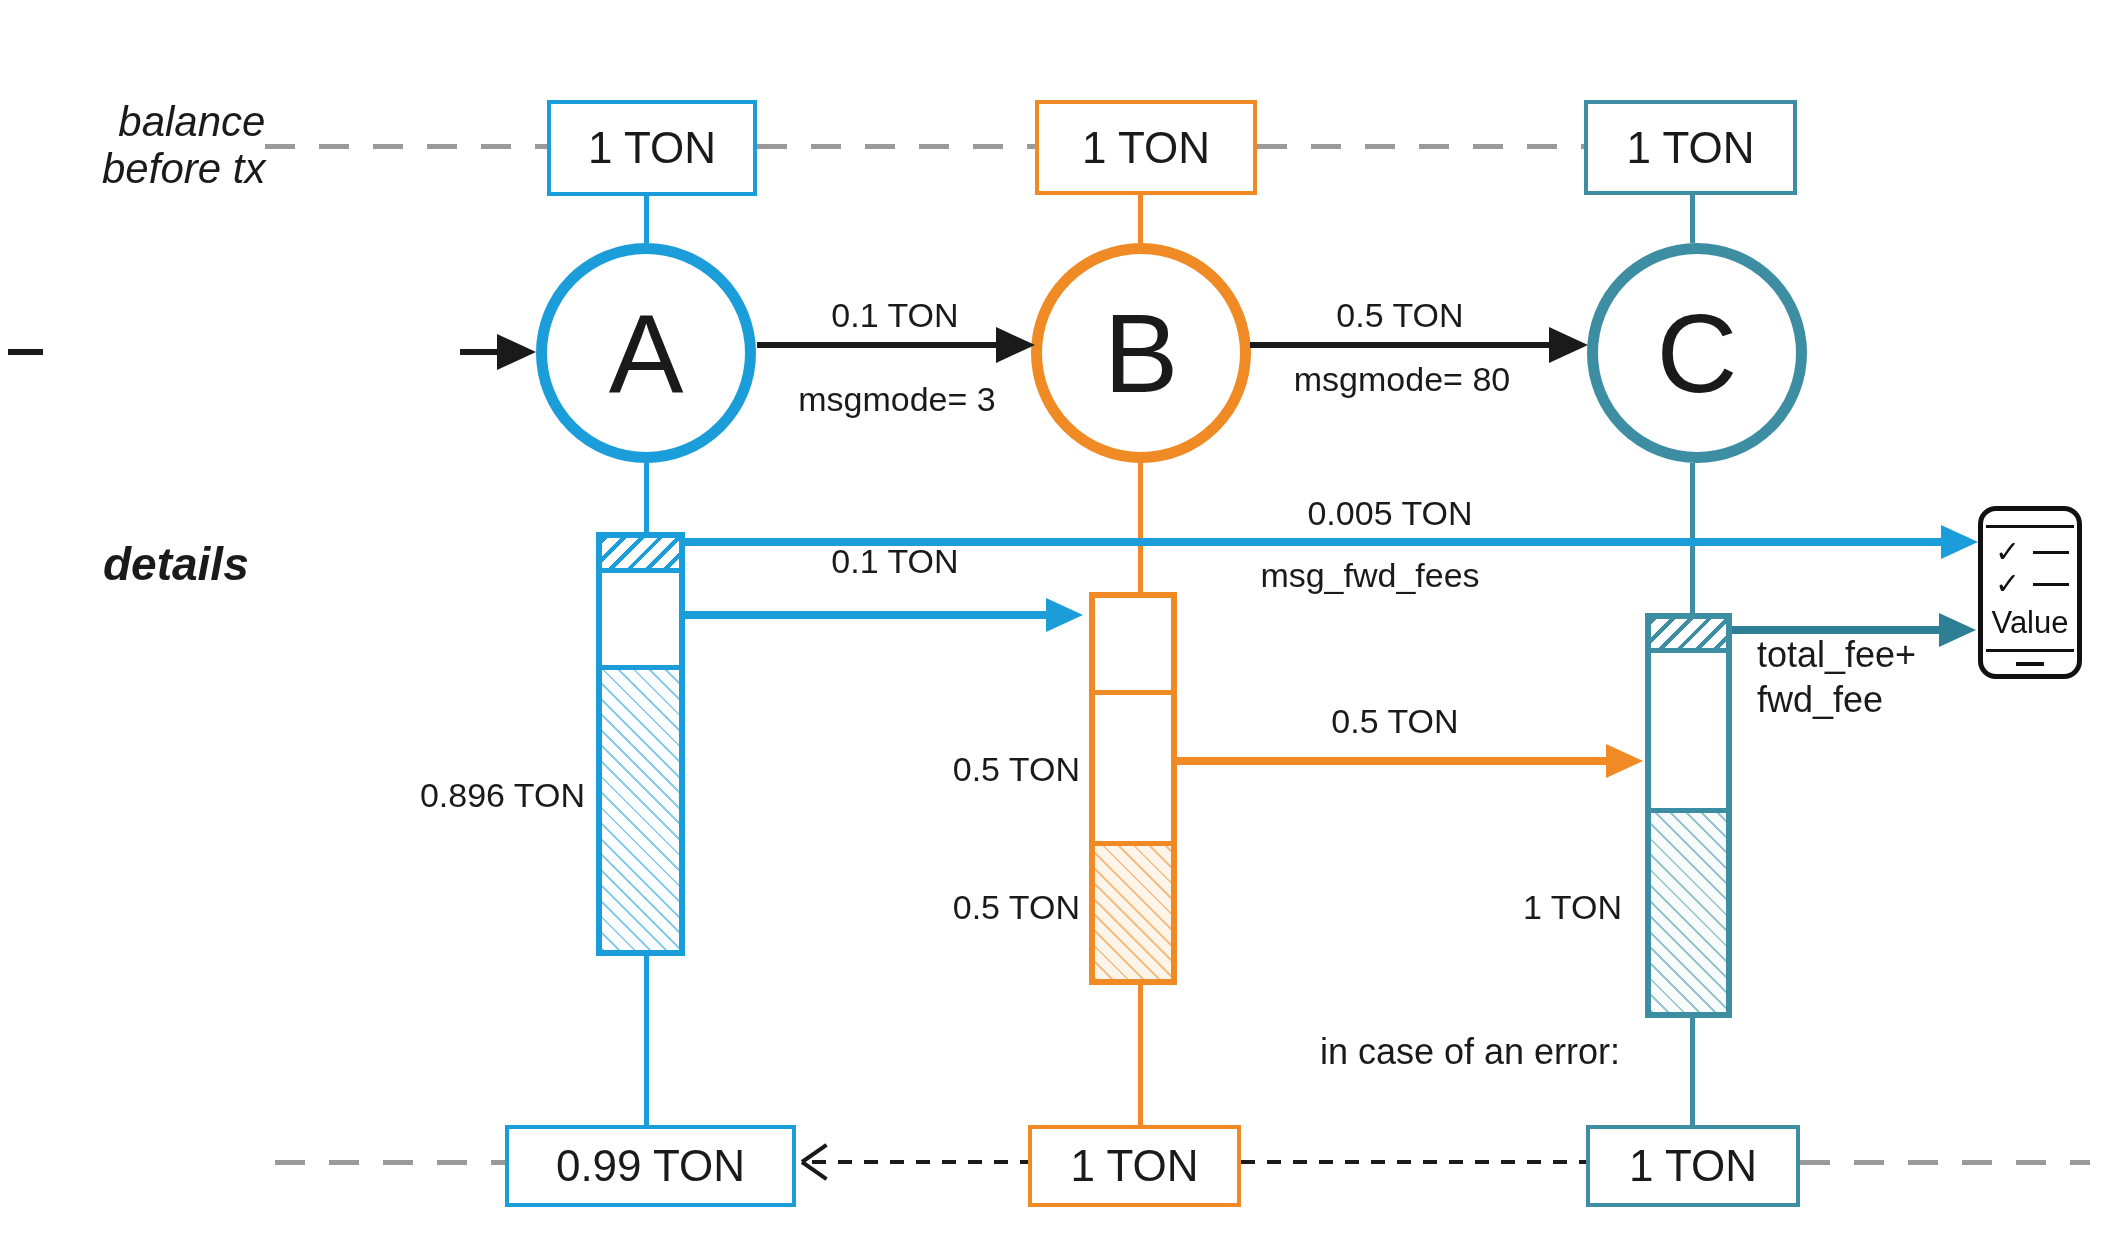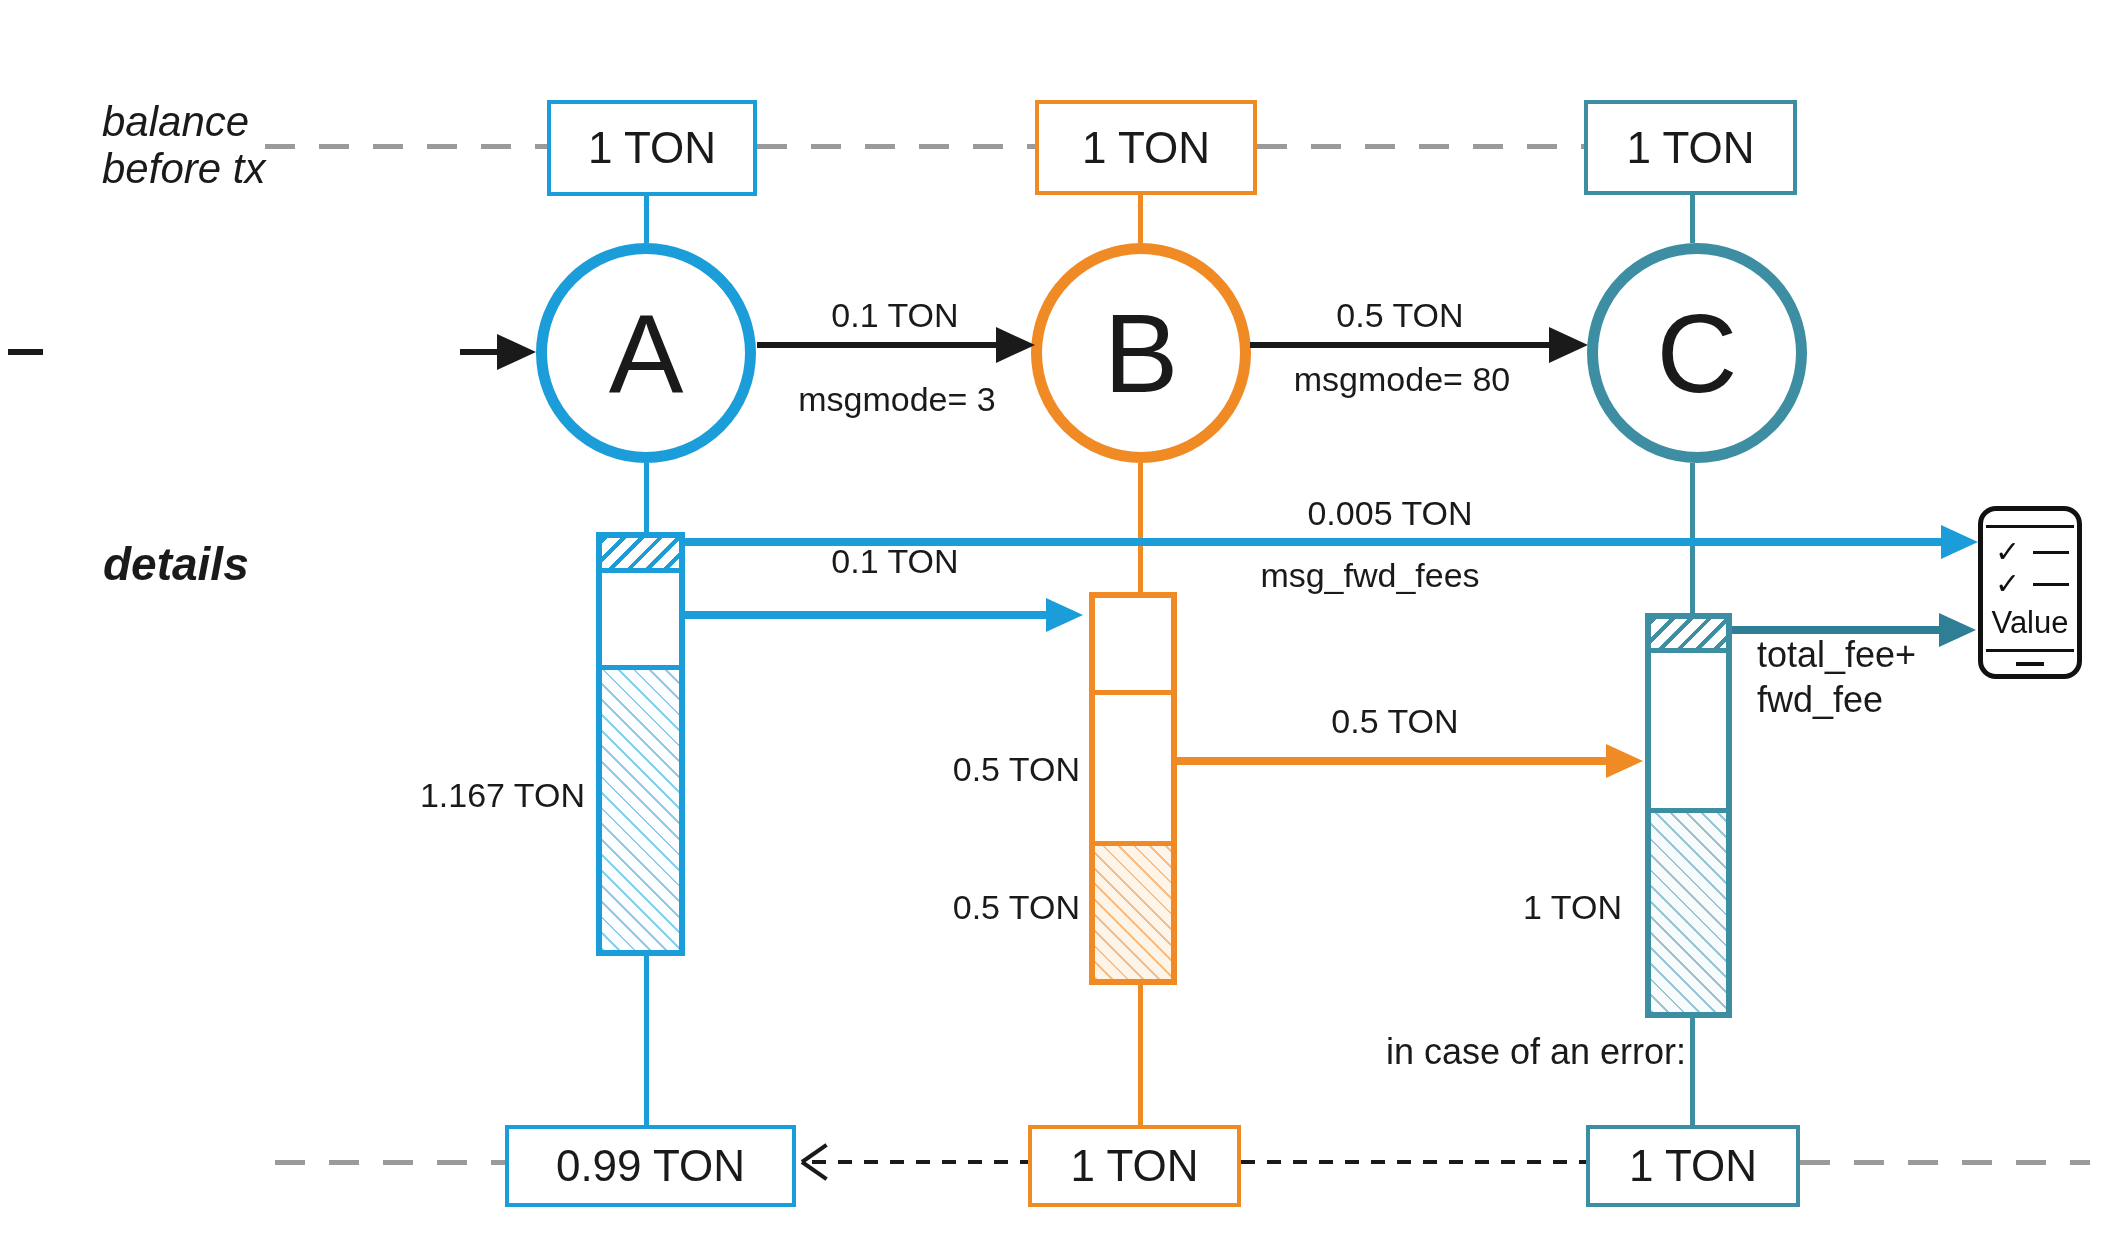--- a/index.html
+++ b/index.html
@@ -35,35 +35,35 @@
   .bar-teal{border:6px solid #3E8EA3;}
   .seg{width:100%;box-sizing:border-box;}
   .bt-blue{border-top:5px solid #1B9DD9;}
   .bt-orange{border-top:5px solid #F08A24;}
   .bt-teal{border-top:5px solid #3E8EA3;}
   .hatch-blue-d{background-image:repeating-linear-gradient(135deg,#1B9DD9 0 4px,#fff 4px 13px);}
   .hatch-blue-l{background-color:#fcfeff;background-image:repeating-linear-gradient(45deg,rgba(27,157,217,.5) 0 2px,transparent 2px 11px);}
   .hatch-orange-l{background-color:#fdf4ea;background-image:repeating-linear-gradient(45deg,rgba(240,138,36,.5) 0 2px,transparent 2px 11px);}
   .hatch-teal-d{background-image:repeating-linear-gradient(135deg,#3E8EA3 0 4px,#fff 4px 13px);}
   .hatch-teal-l{background-color:#f8fbfc;background-image:repeating-linear-gradient(45deg,rgba(62,142,163,.5) 0 2px,transparent 2px 11px);}
-  .note{position:absolute;font-style:italic;font-size:42px;line-height:47px;}
+  .note{position:absolute;font-style:italic;font-size:42px;line-height:47px;text-align:right;}
   .title{position:absolute;font-style:italic;font-weight:bold;font-size:46px;line-height:53px;}
   .extbox{position:absolute;left:43px;top:280px;width:417px;height:143px;box-sizing:border-box;
           border:3px solid #8a8a8a;border-radius:26px;background:#fff;display:flex;align-items:center;justify-content:center;
           font-size:42px;box-shadow:5px 6px 7px rgba(0,0,0,.35);}
   .chev{position:absolute;width:30px;height:4px;background:#1a1a1a;transform-origin:0 50%;}
   .feesicon{position:absolute;left:1978px;top:506px;width:104px;height:173px;box-sizing:border-box;
             border:5px solid #111;border-radius:18px;background:#fff;}
   .feesicon .topline{position:absolute;left:3px;right:3px;top:14px;height:3px;background:#111;}
   .feesicon .check{position:absolute;font-size:30px;font-weight:700;color:#111;line-height:30px;}
   .feesicon .tick{position:absolute;width:36px;height:3px;background:#111;}
   .feesicon .feestxt{position:absolute;left:0;right:0;top:94px;text-align:center;font-size:31px;color:#111;}
   .feesicon .divline{position:absolute;left:3px;right:3px;top:138px;height:3px;background:#111;}
   .feesicon .homedash{position:absolute;left:50%;transform:translateX(-50%);top:151px;width:28px;height:4px;background:#111;}
-  .errnote{position:absolute;left:1536px;top:1030px;transform:translateX(-50%);text-align:center;font-size:36px;line-height:44px;white-space:nowrap;}
+  .errnote{position:absolute;left:1470px;top:1030px;transform:translateX(-50%);text-align:center;font-size:36px;line-height:44px;white-space:nowrap;}
   .feelabel{position:absolute;left:1757px;top:632px;font-size:36px;line-height:45px;white-space:nowrap;}
 </style>
 </head>
 <body>
 
 <div id="canvas">
 
   <div class="note" style="left:102px;top:98px;">
     <div>balance</div>
     <div>before tx</div>
@@ -126,21 +126,21 @@
 
   <div class="hline h-blue" style="left:685px;top:611px;width:364px;"></div>
   <div class="tri tri-blue" style="left:1046px;top:598px;"></div>
   <div class="lbl center" style="left:895px;top:542px;">0.1 TON</div>
 
   <div class="bar bar-blue" style="left:596px;top:532px;width:89px;height:424px;">
     <div class="seg hatch-blue-d" style="height:30px;"></div>
     <div class="seg bt-blue" style="height:97px;"></div>
     <div class="seg bt-blue hatch-blue-l" style="flex:1;"></div>
   </div>
-  <div class="lbl right" style="right:1538px;top:776px;">1.167 TON</div>
+  <div class="lbl right" style="right:1538px;top:776px;">0.896 TON</div>
 
   <div class="bar bar-orange" style="left:1089px;top:592px;width:88px;height:393px;">
     <div class="seg" style="height:92px;"></div>
     <div class="seg bt-orange" style="height:151px;"></div>
     <div class="seg bt-orange hatch-orange-l" style="flex:1;"></div>
   </div>
   <div class="lbl right" style="right:1043px;top:750px;">0.5 TON</div>
   <div class="lbl right" style="right:1043px;top:888px;">0.5 TON</div>
 
   <div class="hline h-orange" style="left:1177px;top:757px;width:432px;"></div>

